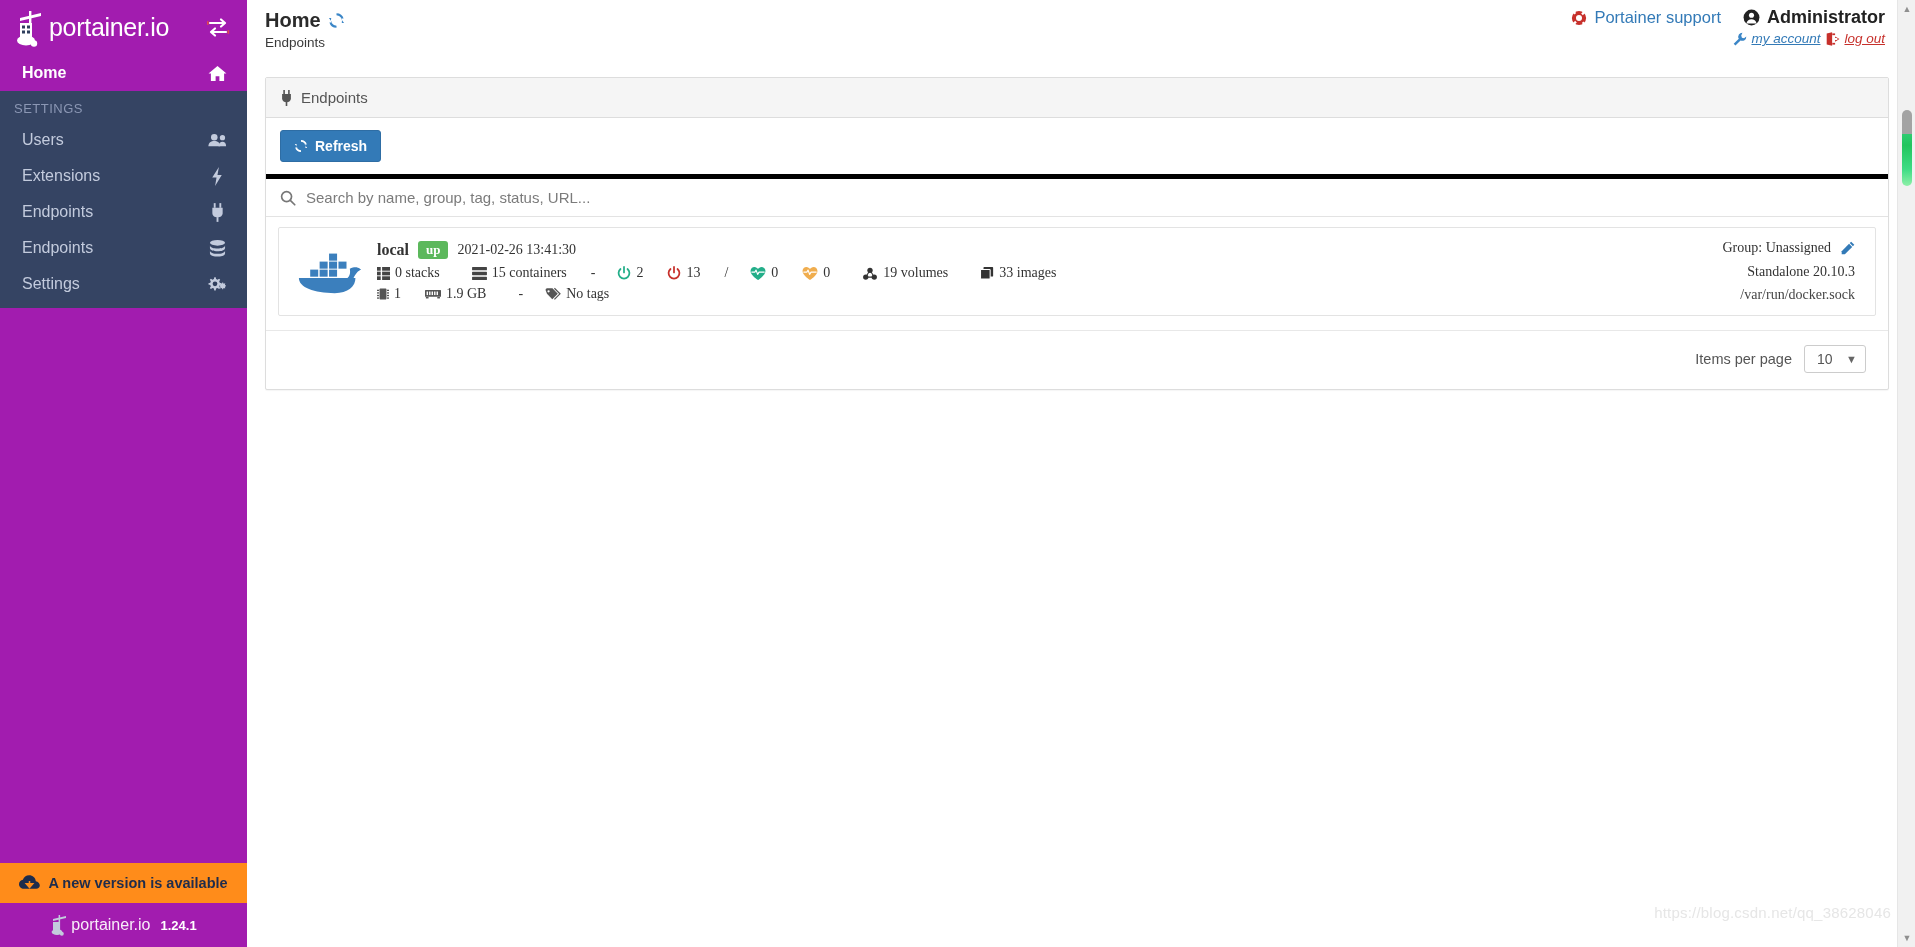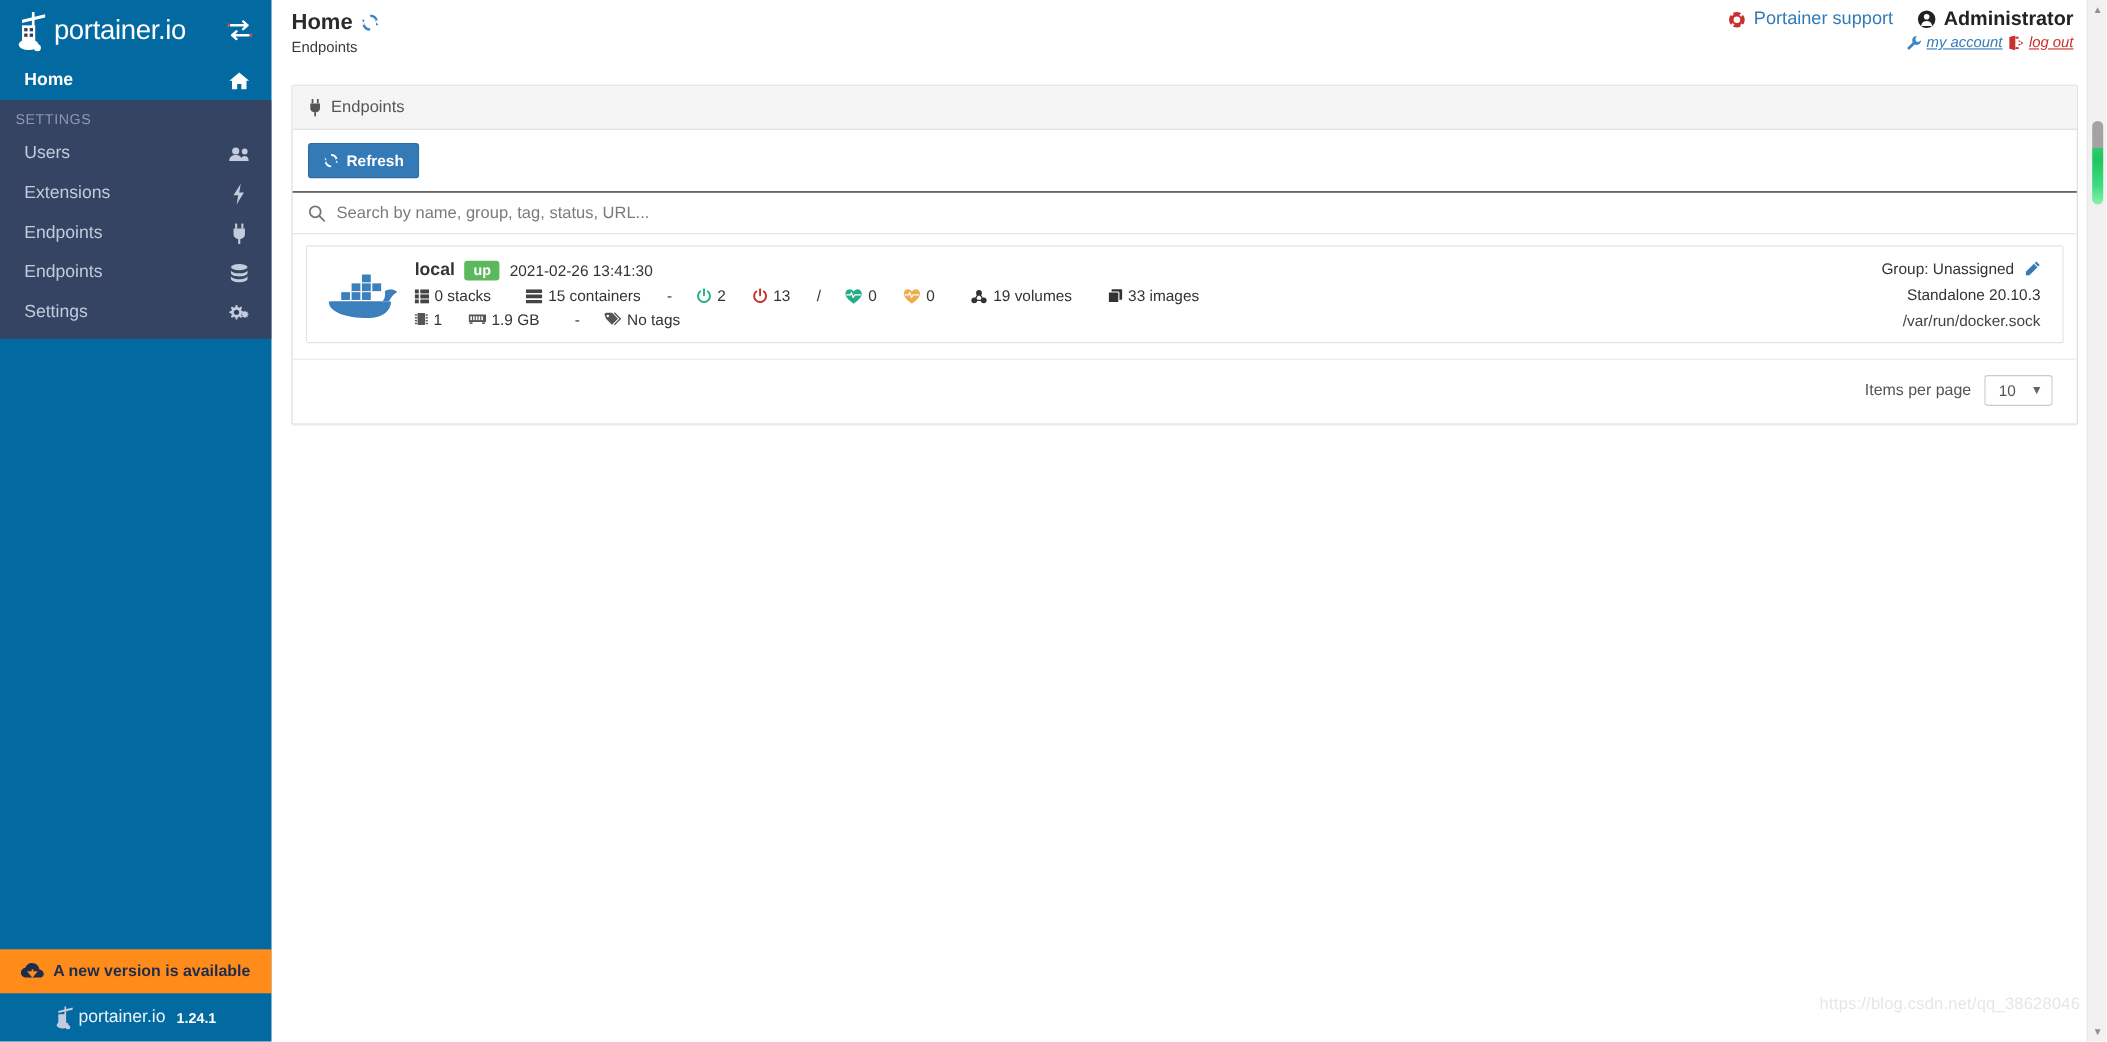--- a/index.html
+++ b/index.html
@@ -8,21 +8,21 @@
     font-family: "Liberation Sans", sans-serif;
     background: #ffffff;
     overflow: hidden;
   }
   body { position: relative; }
 
   
   #sidebar {
     position: absolute; left: 0; top: 0;
     width: 247px; height: 947px;
-    background: #0369a1;
+    background: #a21caf;
     display: flex; flex-direction: column;
   }
   .brand-row {
     height: 55px;
     display: flex; align-items: center;
     padding-left: 14px; padding-right: 16px;
   }
   .brand-logo-wrap { display: flex; align-items: center; flex: 1; }
   .brand-mark { width: 34px; height: 38px; margin-right: 1px; flex-shrink: 0; }
   .brand-text {
@@ -112,39 +112,39 @@
     background: #ffffff;
     border: 1px solid #ddd;
     border-radius: 2px;
     box-shadow: 0 1px 1px rgba(0,0,0,.04);
   }
   .panel-head {
     background: #f5f5f5; border-bottom: 1px solid #ddd;
     padding: 11px 14px; font-size: 15px; color: #555;
     display: flex; align-items: center; gap: 8px;
   }
-  .panel-actions { padding: 12px 14px; border-bottom: 1px solid #000000; }
+  .panel-actions { padding: 12px 14px; border-bottom: 5px solid #000000; }
   .btn-refresh {
     background: #337ab7; border: 1px solid #2e6da4; color: #fff;
     font-size: 14px; padding: 7px 13px; border-radius: 3px;
     display: inline-flex; align-items: center; gap: 7px; cursor: pointer;
     font-family: inherit; font-weight: bold;
   }
   .search-row {
     display: flex; align-items: center; gap: 10px;
     padding: 10px 14px; border-bottom: 1px solid #e3e3e3;
   }
   .search-input {
     flex: 1; border: none; outline: none; font-size: 15px;
     color: #555; font-family: inherit; background: transparent;
   }
   .search-input::placeholder { color: #7b7b7b; }
 
   
-  .ep-list { padding: 10px 12px 14px 12px; }
+  .ep-list { padding: 10px 12px 14px 12px; font-family: Liberation Serif, serif; }
   .ep-card {
     border: 1px solid #e3e3e3; border-radius: 2px;
     background: #fff;
     display: flex; align-items: center;
     padding: 12px 14px 12px 12px;
     cursor: pointer;
     min-height: 86px;
   }
   .ep-logo { width: 78px; flex-shrink: 0; display:flex; align-items:center; justify-content:center; }
   .ep-body { flex: 1; padding-left: 8px; }

